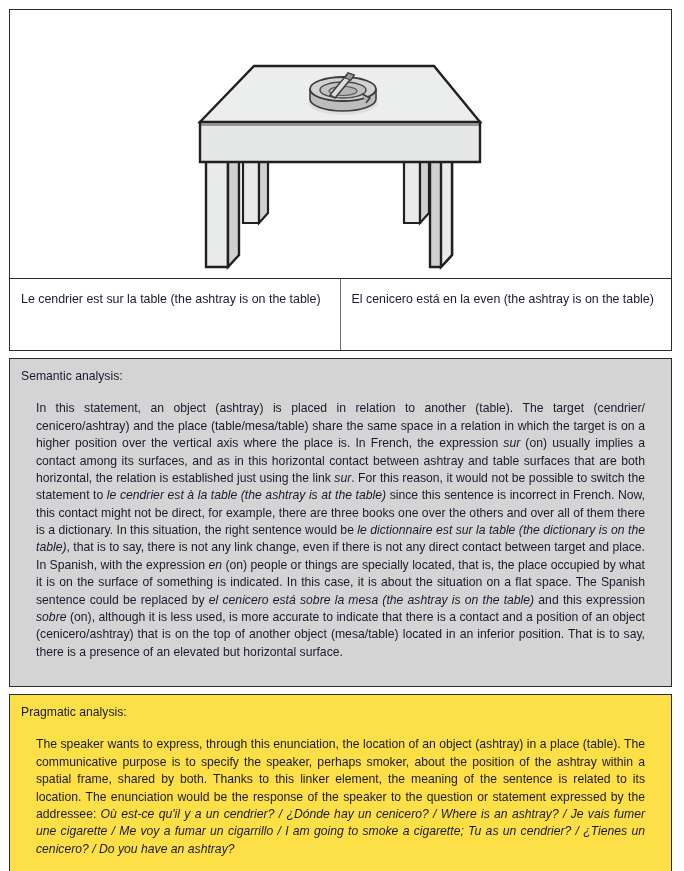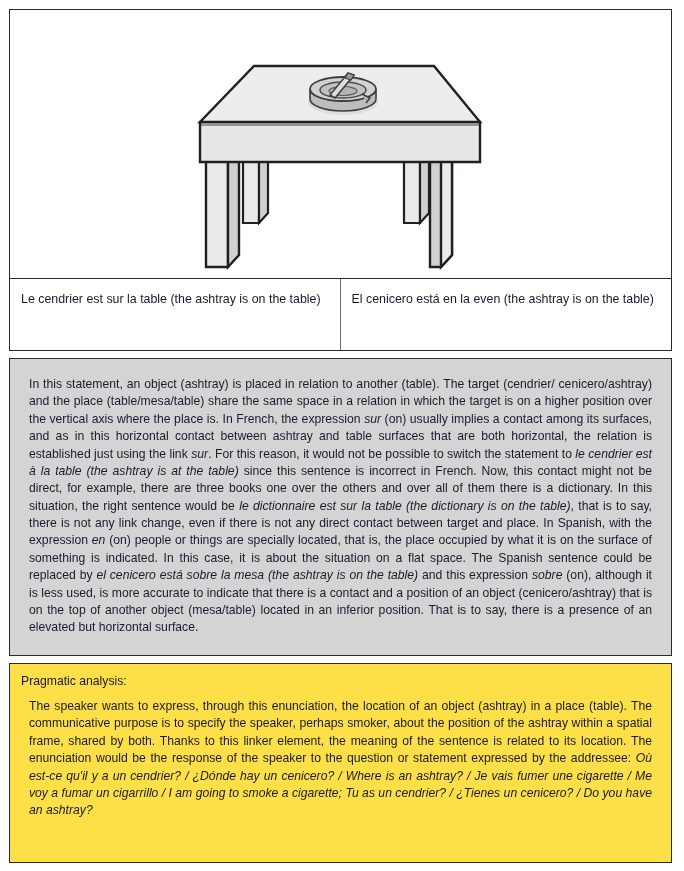--- a/index.html
+++ b/index.html
@@ -76,21 +76,21 @@
   .analysis.pragmatic {
     background: #fde047;
     padding-bottom: 34px;
   }
   .analysis .heading {
     display: block;
     text-align: left;
     margin-bottom: 1px;
   }
   .analysis p {
-    margin: 8px;
+    margin: 15px;
   }
   em {
     font-style: italic;
   }
 </style>
 </head>
 <body>
 
 <div class="page">
 
@@ -146,20 +146,21 @@
       </g>
     </svg>
   </div>
 
   <div class="block sentences-row">
     <div class="sentence-cell left">Le cendrier est sur la table (the ashtray is on the table)</div>
     <div class="sentence-cell right">El cenicero está en la even (the ashtray is on the table)</div>
   </div>
 
   <div class="block analysis semantic">
+    <span class="heading">Semantic analysis:</span>
     <p><span>In this statement, an object (ashtray) is placed in relation to another (table). The target (cendrier/ cenicero/ashtray) and the place (table/mesa/table) share the same space in a relation in which the target is on a higher position over the vertical axis where the place is. In French, the expression </span><em>sur</em><span> (on) usually implies a contact among its surfaces, and as in this horizontal contact between ashtray and table surfaces that are both horizontal, the relation is established just using the link </span><em>sur</em><span>. For this reason, it would not be possible to switch the statement to </span><em>le cendrier est à la table (the ashtray is at the table)</em><span> since this sentence is incorrect in French. Now, this contact might not be direct, for example, there are three books one over the others and over all of them there is a dictionary. In this situation, the right sentence would be </span><em>le dictionnaire est sur la table (the dictionary is on the table)</em><span>, that is to say, there is not any link change, even if there is not any direct contact between target and place. In Spanish, with the expression </span><em>en</em><span> (on) people or things are specially located, that is, the place occupied by what it is on the surface of something is indicated. In this case, it is about the situation on a flat space. The Spanish sentence could be replaced by </span><em>el cenicero está sobre la mesa (the ashtray is on the table)</em><span> and this expression </span><em>sobre</em><span> (on), although it is less used, is more accurate to indicate that there is a contact and a position of an object (cenicero/ashtray) that is on the top of another object (mesa/table) located in an inferior position. That is to say, there is a presence of an elevated but horizontal surface.</span></p>
   </div>
 
   <div class="block analysis pragmatic">
     <span class="heading">Pragmatic analysis:</span>
     <p><span>The speaker wants to express, through this enunciation, the location of an object (ashtray) in a place (table). The communicative purpose is to specify the speaker, perhaps smoker, about the position of the ashtray within a spatial frame, shared by both. Thanks to this linker element, the meaning of the sentence is related to its location. The enunciation would be the response of the speaker to the question or statement expressed by the addressee: </span><em>Où est-ce qu'il y a un cendrier? / ¿Dónde hay un cenicero? / Where is an ashtray? / Je vais fumer une cigarette / Me voy a fumar un cigarrillo / I am going to smoke a cigarette; Tu as un cendrier? / ¿Tienes un cenicero? / Do you have an ashtray?</em></p>
   </div>
 
 </div>
 

